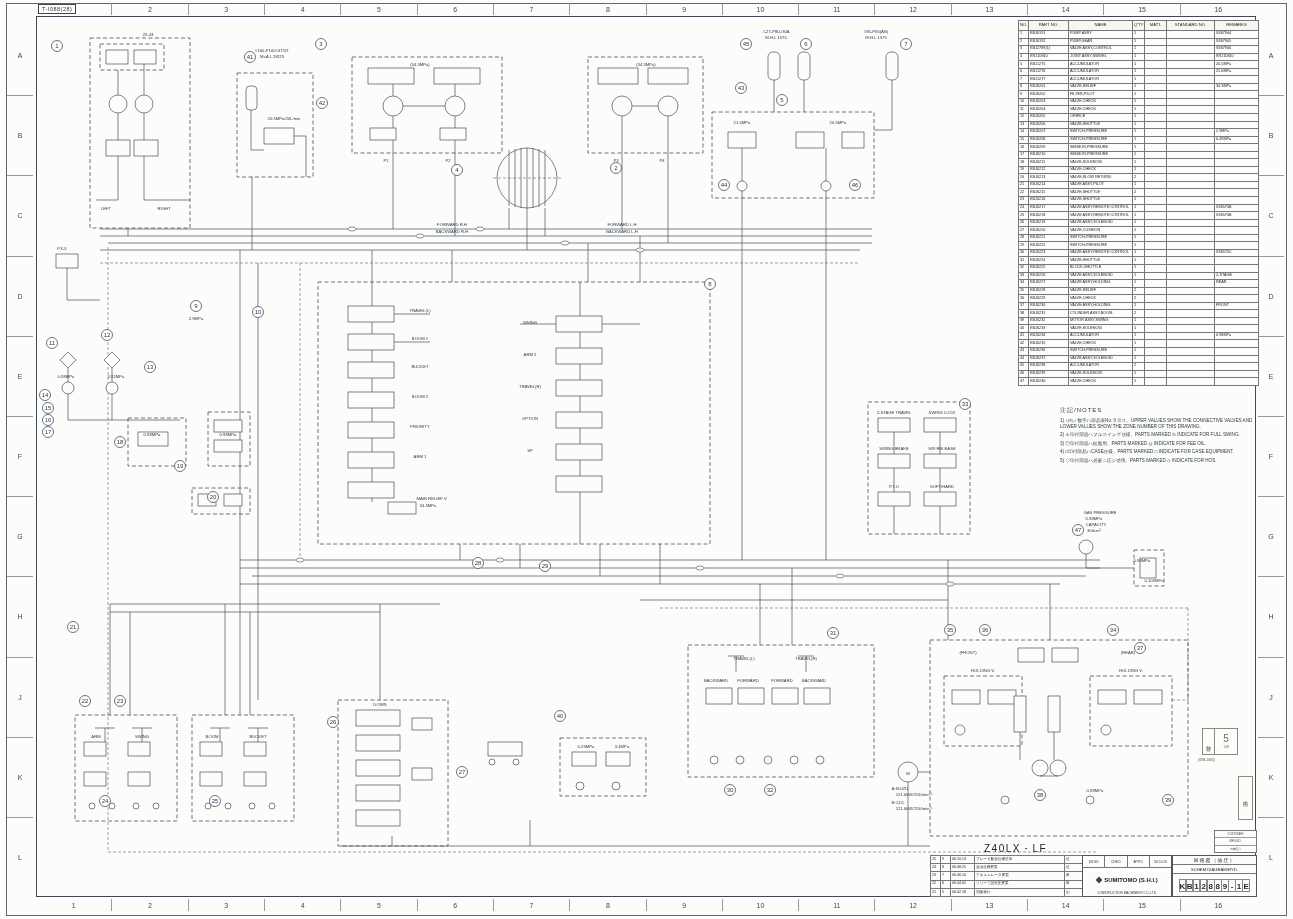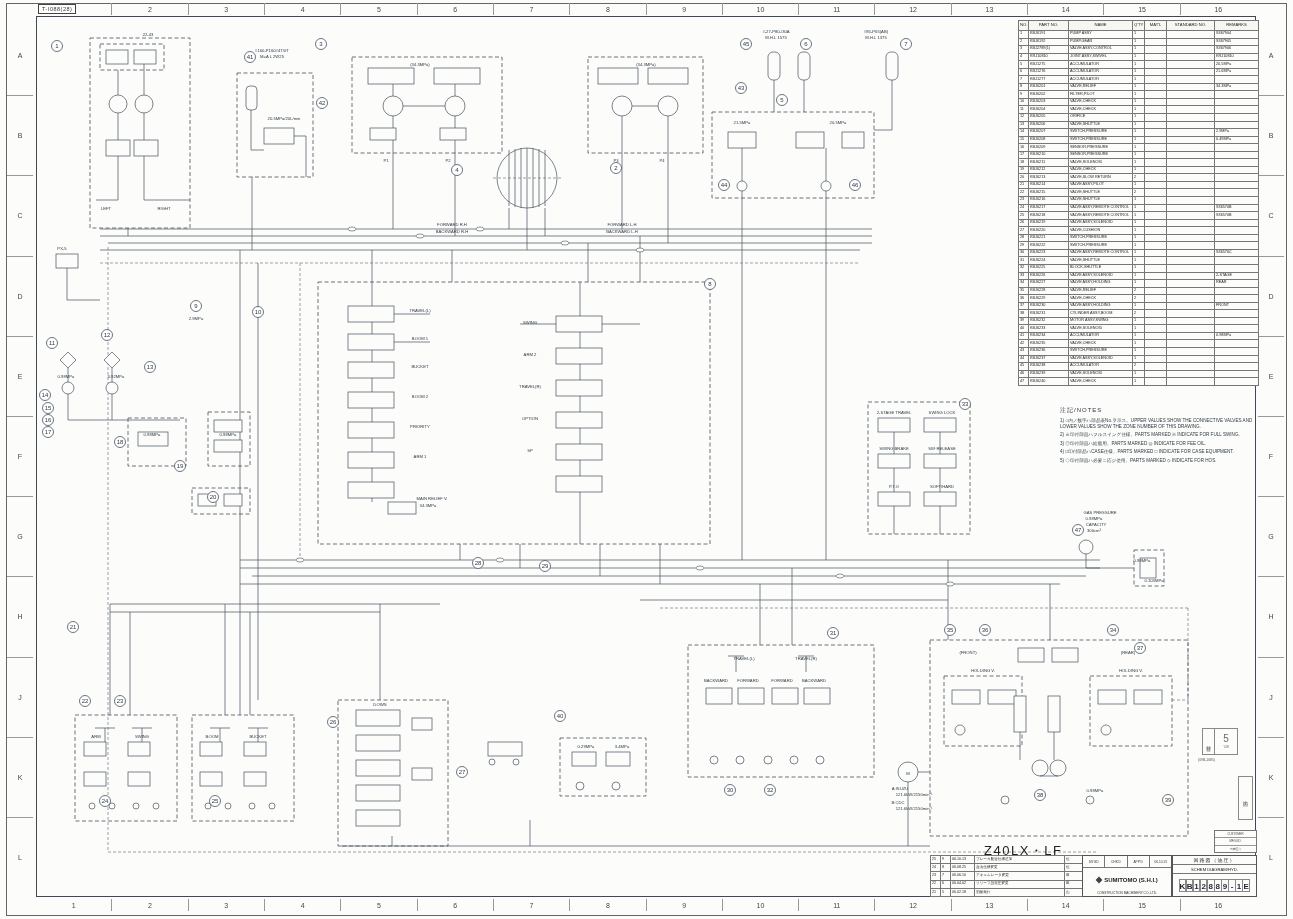--- a/index.html
+++ b/index.html
@@ -34,21 +34,21 @@
   .parts{position:absolute;left:1018px;top:20px;width:240px;border-collapse:collapse;z-index:4;
          font-size:3.8px;color:#222;table-layout:fixed;background:#fcfcfa}
   .parts th,.parts td{border:0.5px solid #777;padding:0 1px;line-height:1;overflow:hidden;white-space:nowrap}
   .parts th{height:10px;font-size:4.2px;font-weight:normal;text-align:center;background:#f6f6f2}
   .parts td{height:7.55px}
   
   .notes{position:absolute;left:1060px;top:406px;width:198px;z-index:4;color:#2e3a46}
   .notes .ntitle{font-size:6px;margin-bottom:3px;letter-spacing:1px}
   .notes .nitem{font-size:4.6px;line-height:1.3;margin-bottom:2.5px}
   
-  .model{position:absolute;left:984px;top:842px;font-size:13px;letter-spacing:1.5px;color:#222;z-index:5}
+  .model{position:absolute;left:984px;top:842px;font-size:10px;letter-spacing:1.5px;color:#222;z-index:5}
   .rev{position:absolute;left:930px;top:855px;width:152px;height:42px;border-collapse:collapse;
        font-size:3.6px;color:#222;z-index:5;background:#fcfcfa;table-layout:fixed}
   .rev td{border:0.5px solid #777;padding:0 1px;line-height:1;height:8.2px;overflow:hidden;white-space:nowrap}
   .companybox{position:absolute;left:1082px;top:855px;width:90px;height:42px;border:0.8px solid #555;
               z-index:5;background:#fcfcfa;display:flex;flex-direction:column}
   .appr{display:flex;height:12px;border-bottom:0.5px solid #777}
   .appr div{flex:1;border-right:0.5px solid #777;font-size:3.2px;display:flex;align-items:center;justify-content:center;color:#333}
   .appr div:last-child{border-right:none}
   .cname{flex:1;display:flex;align-items:center;justify-content:center;font-size:6px;font-weight:bold;color:#222;gap:2px}
   .logo{display:inline-block;width:6px;height:6px;background:#39434f;transform:rotate(45deg) scale(.8)}

